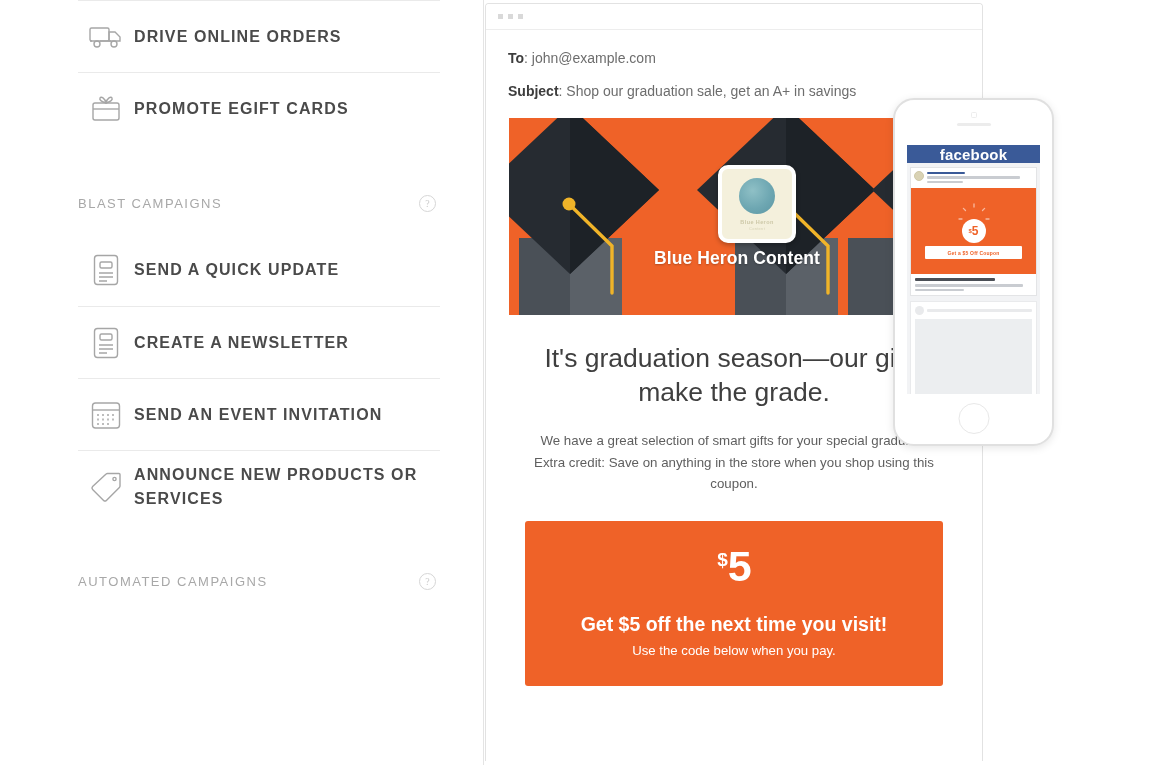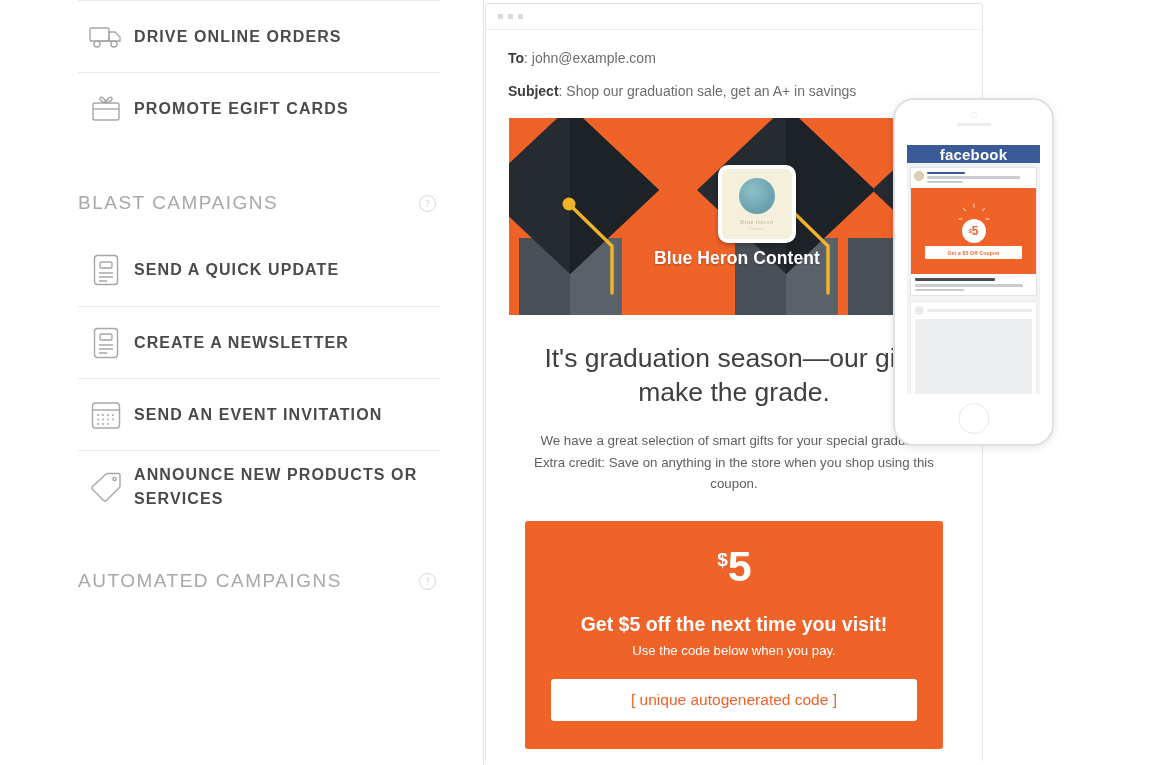--- a/index.html
+++ b/index.html
@@ -42,21 +42,21 @@
   .nav-item.active .lbl { color: #ffffff; }
   .nav-item.active .ico { color: #ffffff; }
 
   .section-head {
     position: relative; display: flex; align-items: center;
     justify-content: space-between;
     height: 34px; margin-top: 42px; margin-bottom: 14px;
     padding-right: 4px;
   }
   .section-head .st {
-    font-size: 19px; letter-spacing: 1.5px; font-weight: 400;
+    font-size: 13px; letter-spacing: 1.5px; font-weight: 400;
     color: #a8a8a8; text-transform: uppercase;
   }
   .help-ico {
     width: 17px; height: 17px; border-radius: 50%;
     border: 1px solid #d6d6d6; color: #cbcbcb;
     font-size: 10px; line-height: 15px; text-align: center;
     font-family: "Liberation Serif", serif;
   }
 
   
@@ -365,21 +365,20 @@
 
     <div id="headline">It's graduation season—our gifts make the grade.</div>
     <div id="subcopy">We have a great selection of smart gifts for your special graduate. Extra credit: Save on anything in the store when you shop using this coupon.</div>
 
     <div id="coupon">
       <div class="amt">
         <sup>$</sup><span>5</span>
       </div>
       <div class="hl">Get $5 off the next time you visit!</div>
       <div class="sl">Use the code below when you pay.</div>
-      <div class="code">[ unique autogenerated code ]</div>
     </div>
 
   </div>
 
   <div id="phone">
     <span class="cam"></span>
     <span class="speaker"></span>
     <div class="screen">
 
       <div class="fb-bar">facebook</div>

